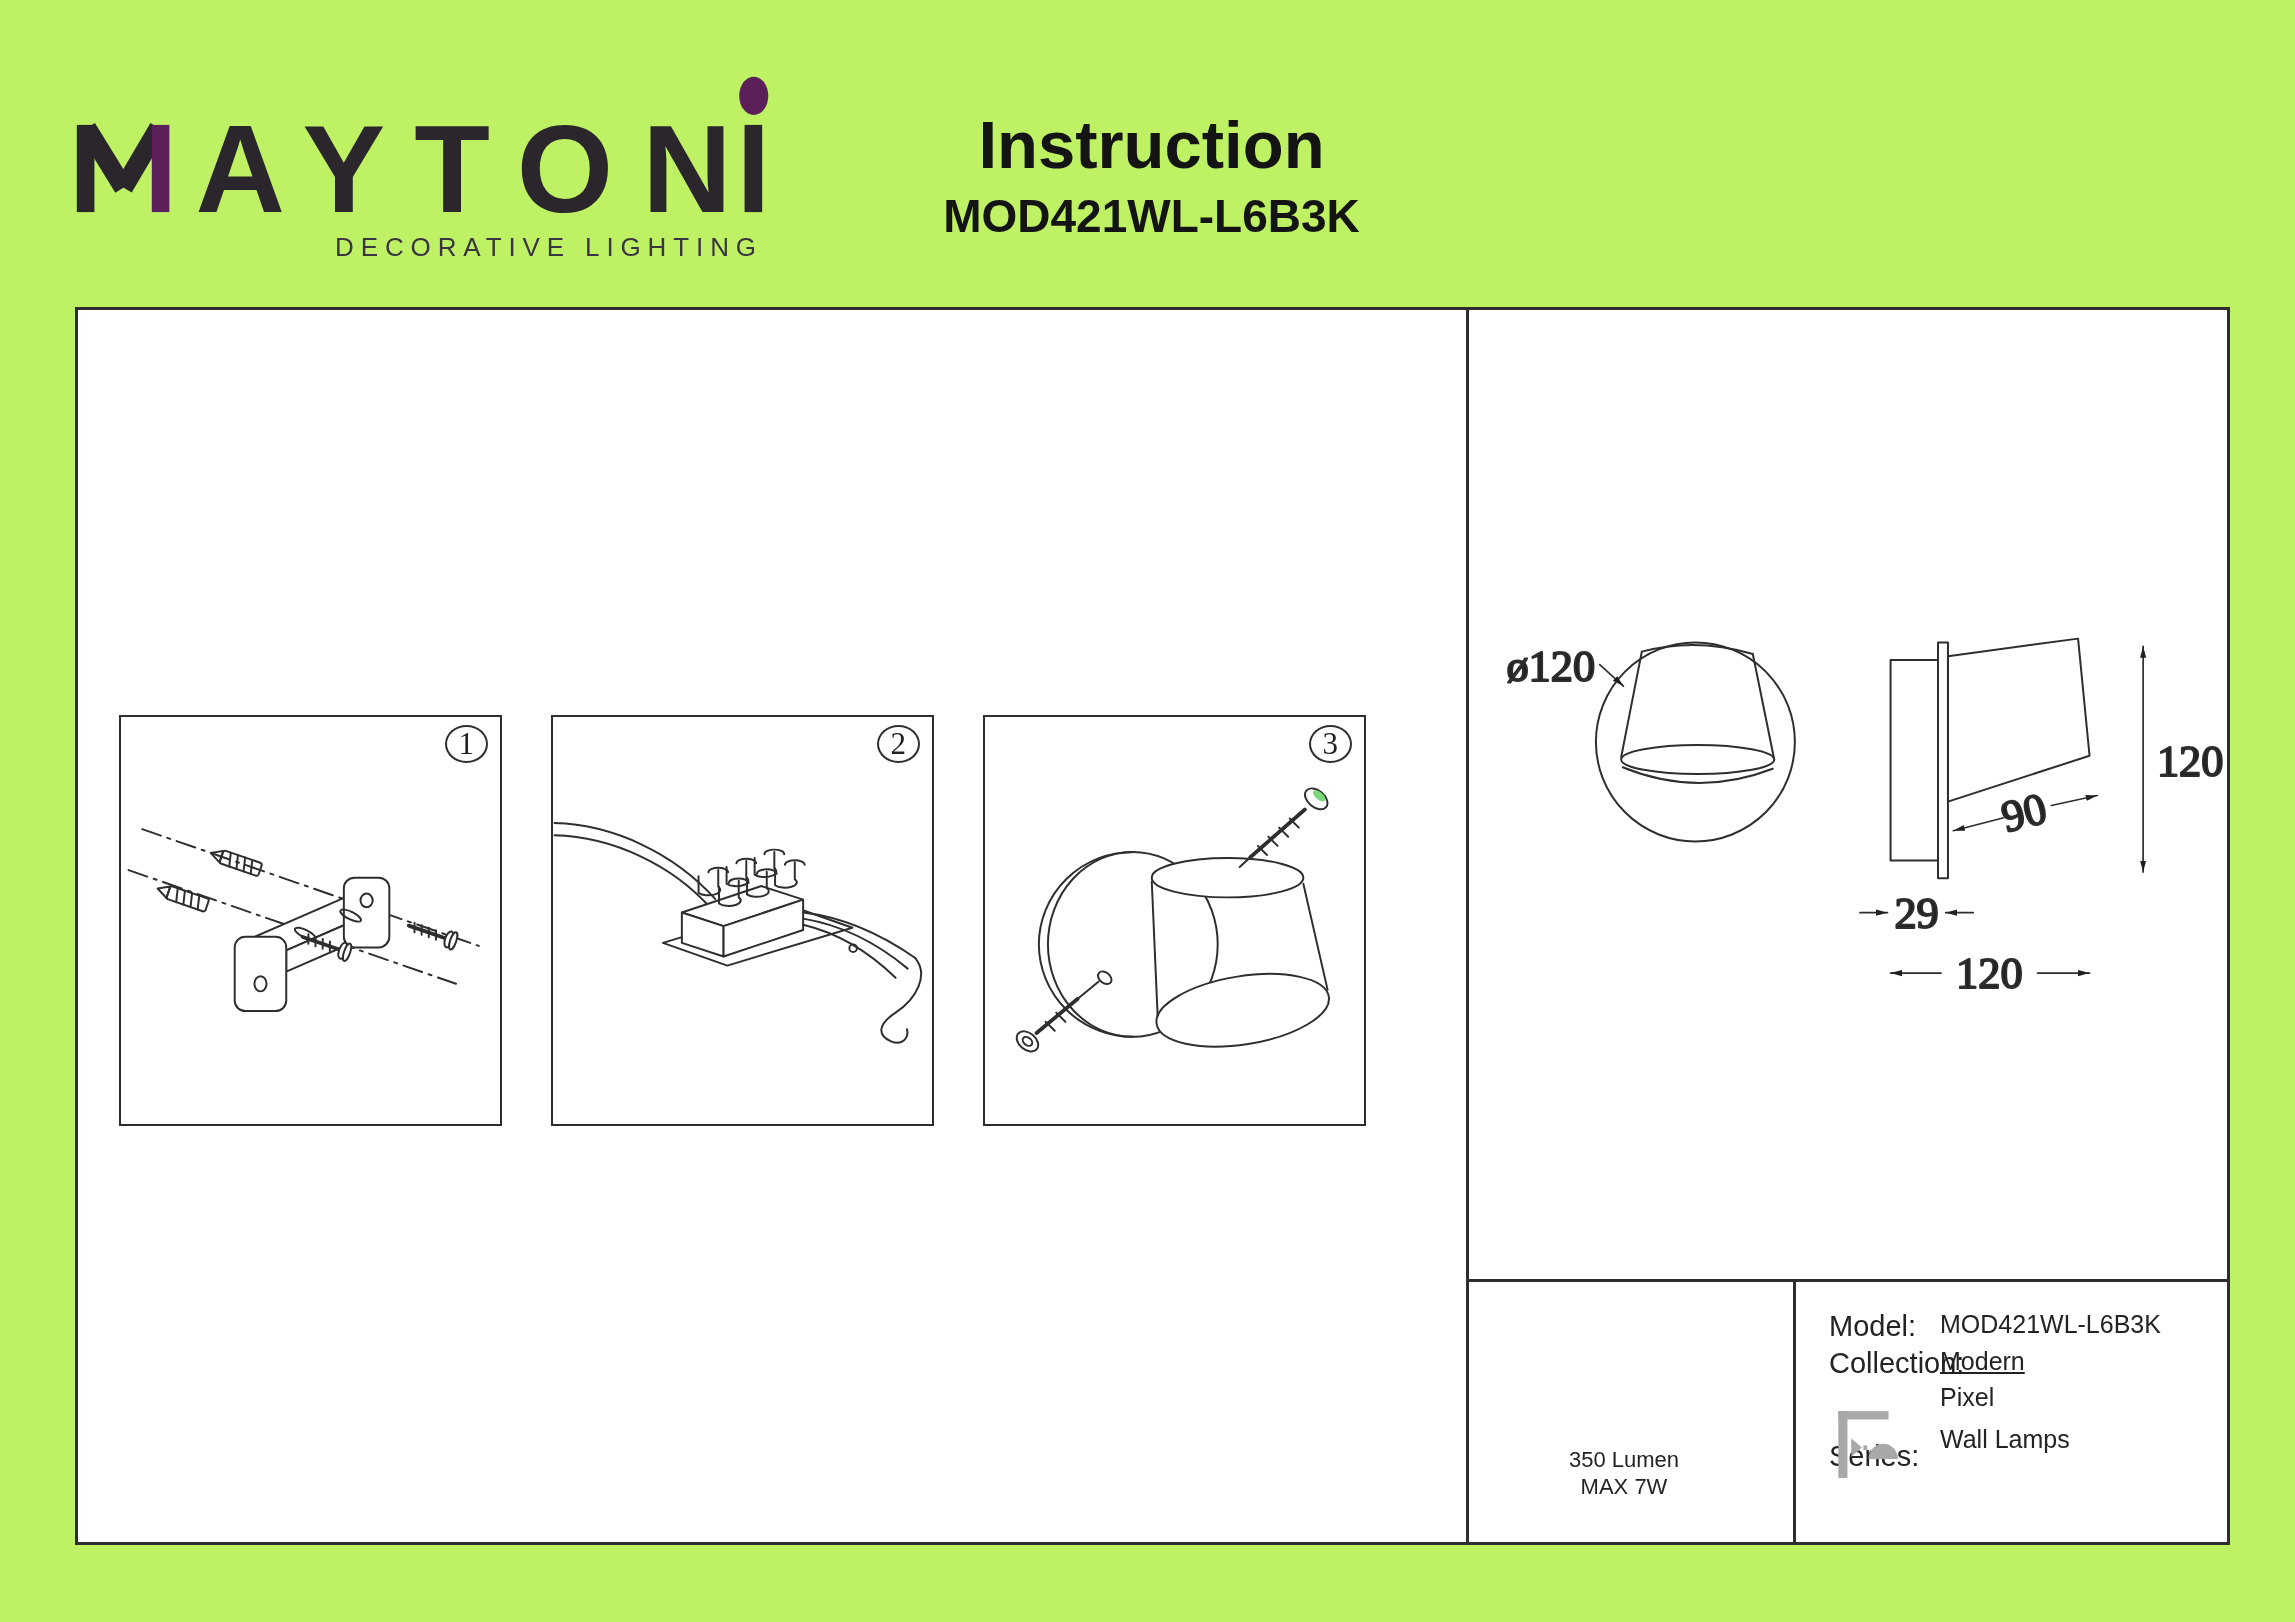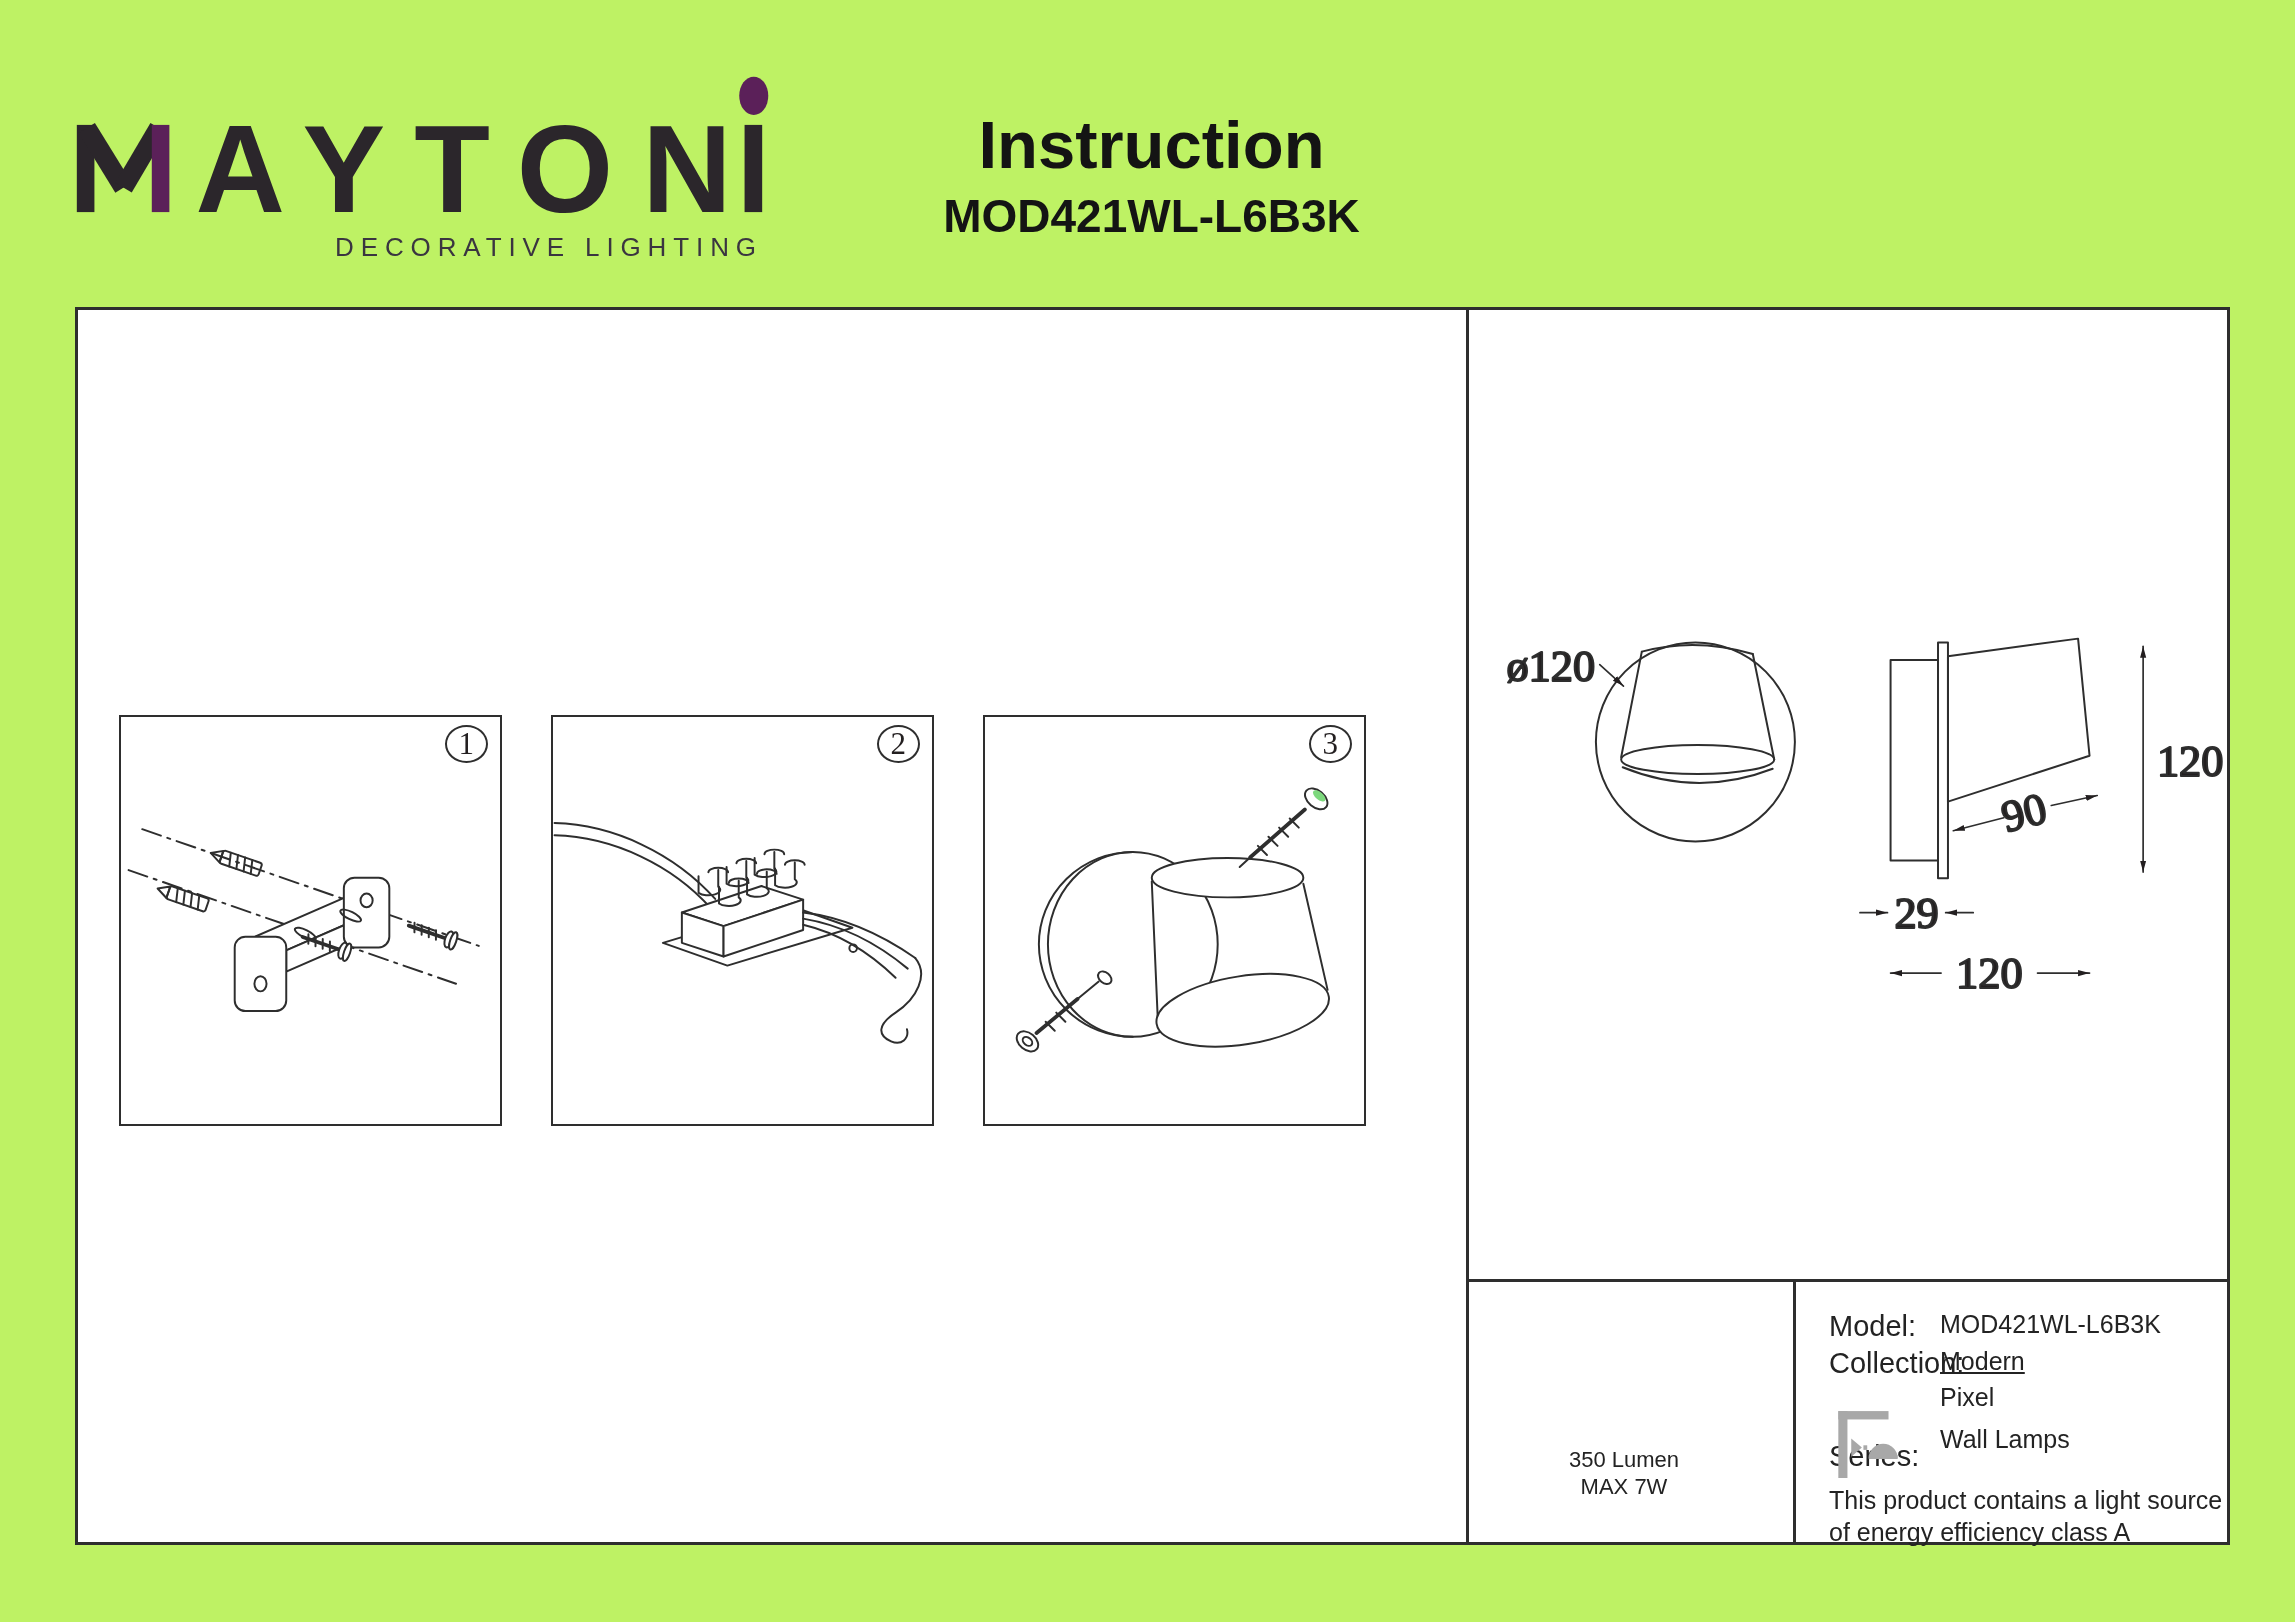--- a/index.html
+++ b/index.html
@@ -269,16 +269,15 @@
 
   <svg id="wall-lamp-icon" viewBox="0 0 82 96">
     <rect x="0" y="8" width="66" height="11" fill="#a8a8a8"></rect>
     <rect x="0" y="8" width="12" height="88" fill="#a8a8a8"></rect>
     <polygon points="17,44 17,68 31,56" fill="#a8a8a8"></polygon>
     <rect x="33" y="53" width="5" height="6" fill="#a8a8a8"></rect>
     <path d="M40,70 A19,19 0 0 1 78,70 Z" fill="#a8a8a8"></path>
     <rect x="40" y="66" width="38" height="5" fill="#a8a8a8"></rect>
   </svg>
 
-  <div id="spec-note">This product contains a light source of energy efficiency class A</div>
 
 </div>
 
 
 </body></html>

